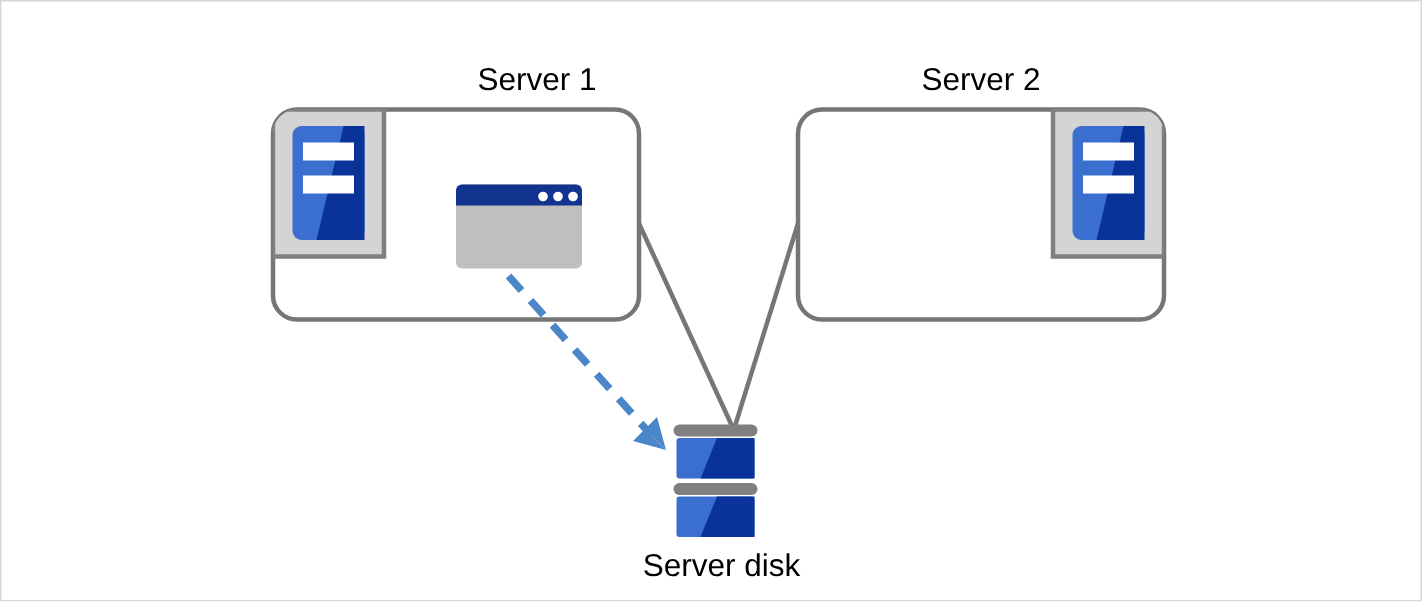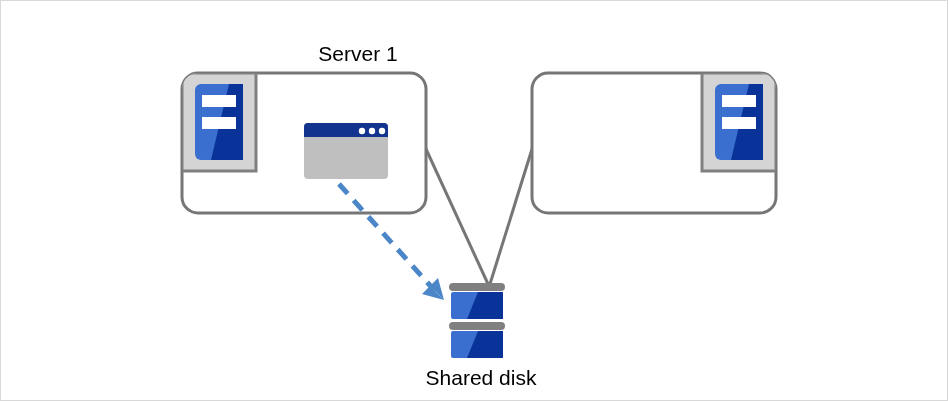--- a/index.html
+++ b/index.html
@@ -125,17 +125,18 @@
     <g>
       <line x1="338" y1="183" x2="434" y2="290" stroke="#4A86C8" stroke-width="5" stroke-dasharray="13 9" stroke-linecap="butt"></line>
       <path d="M 443 299 L 421 293 L 429 285 Z" fill="#4A86C8"></path>
       <path d="M 443 299 L 437 277 L 429 285 Z" fill="#4A86C8"></path>
     </g>
 
   </svg>
 
   <div class="diagram-label" id="server1-title">Server 1</div>
 
+  <div class="diagram-label" id="server2-title">Server 2</div>
 
 
-  <div class="diagram-label" id="shared-disk-label">Shared disk</div>
+  <div class="diagram-label" id="shared-disk-label">Server disk</div>
 
 </div>
 
 </body></html>

